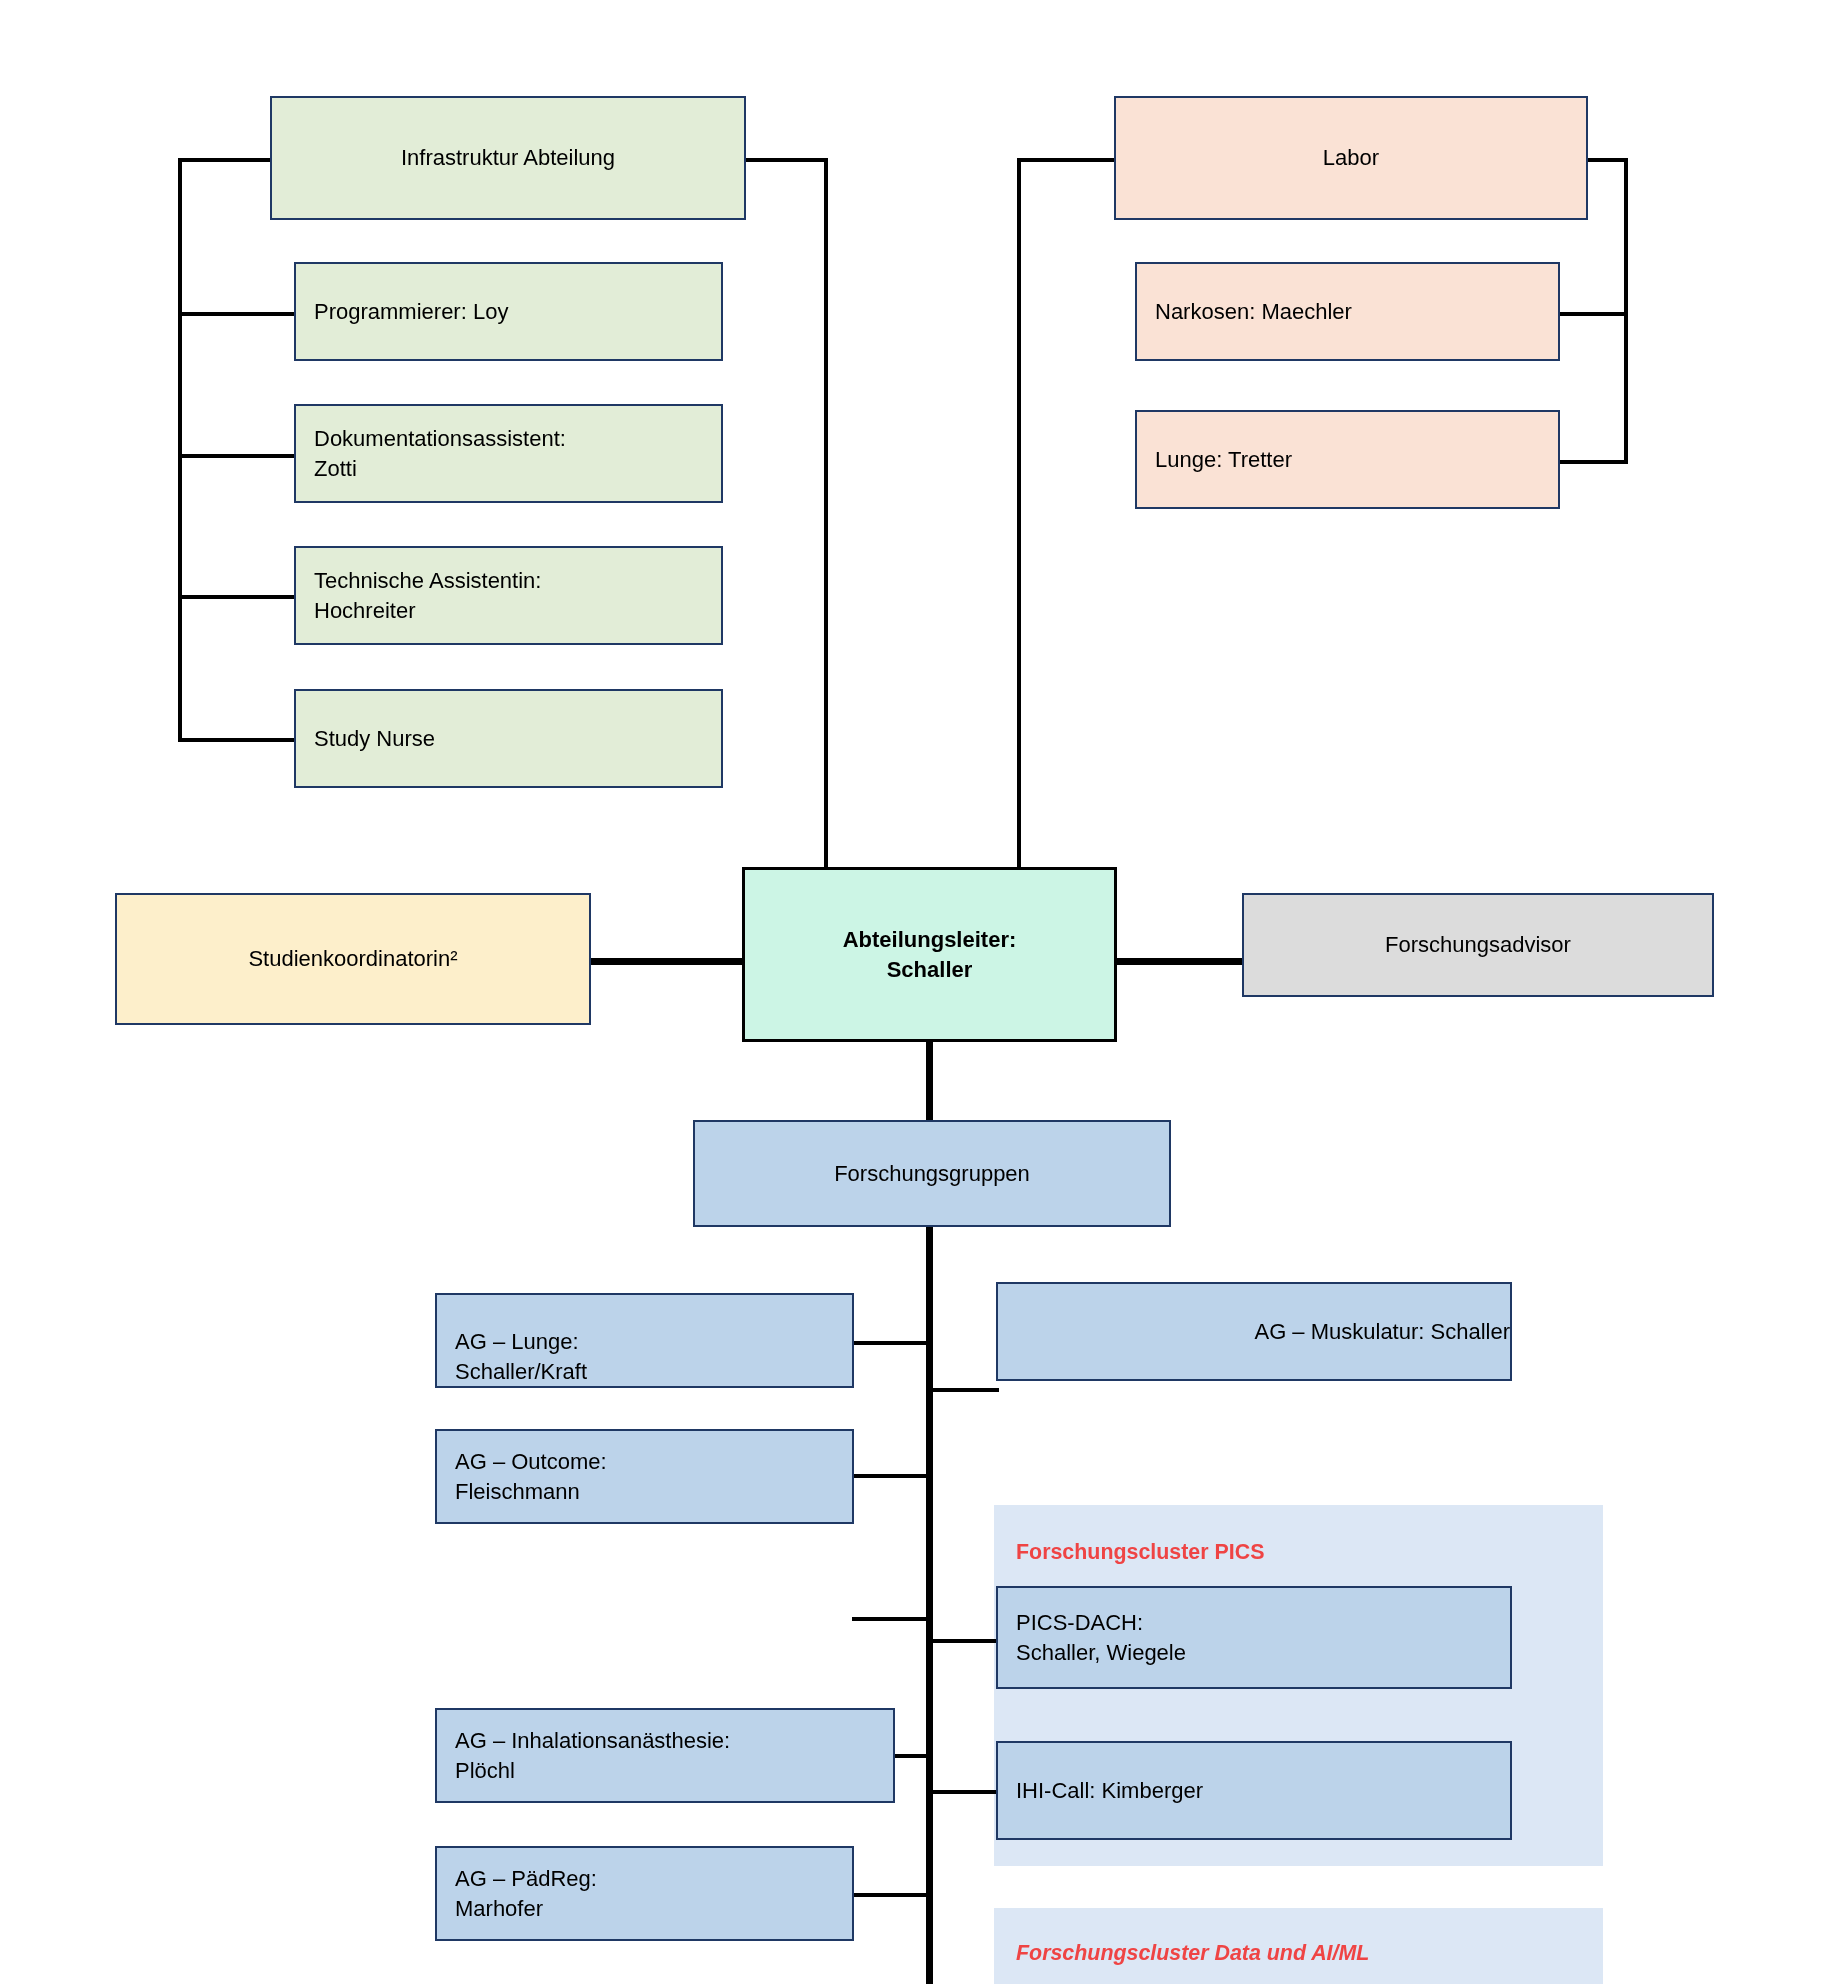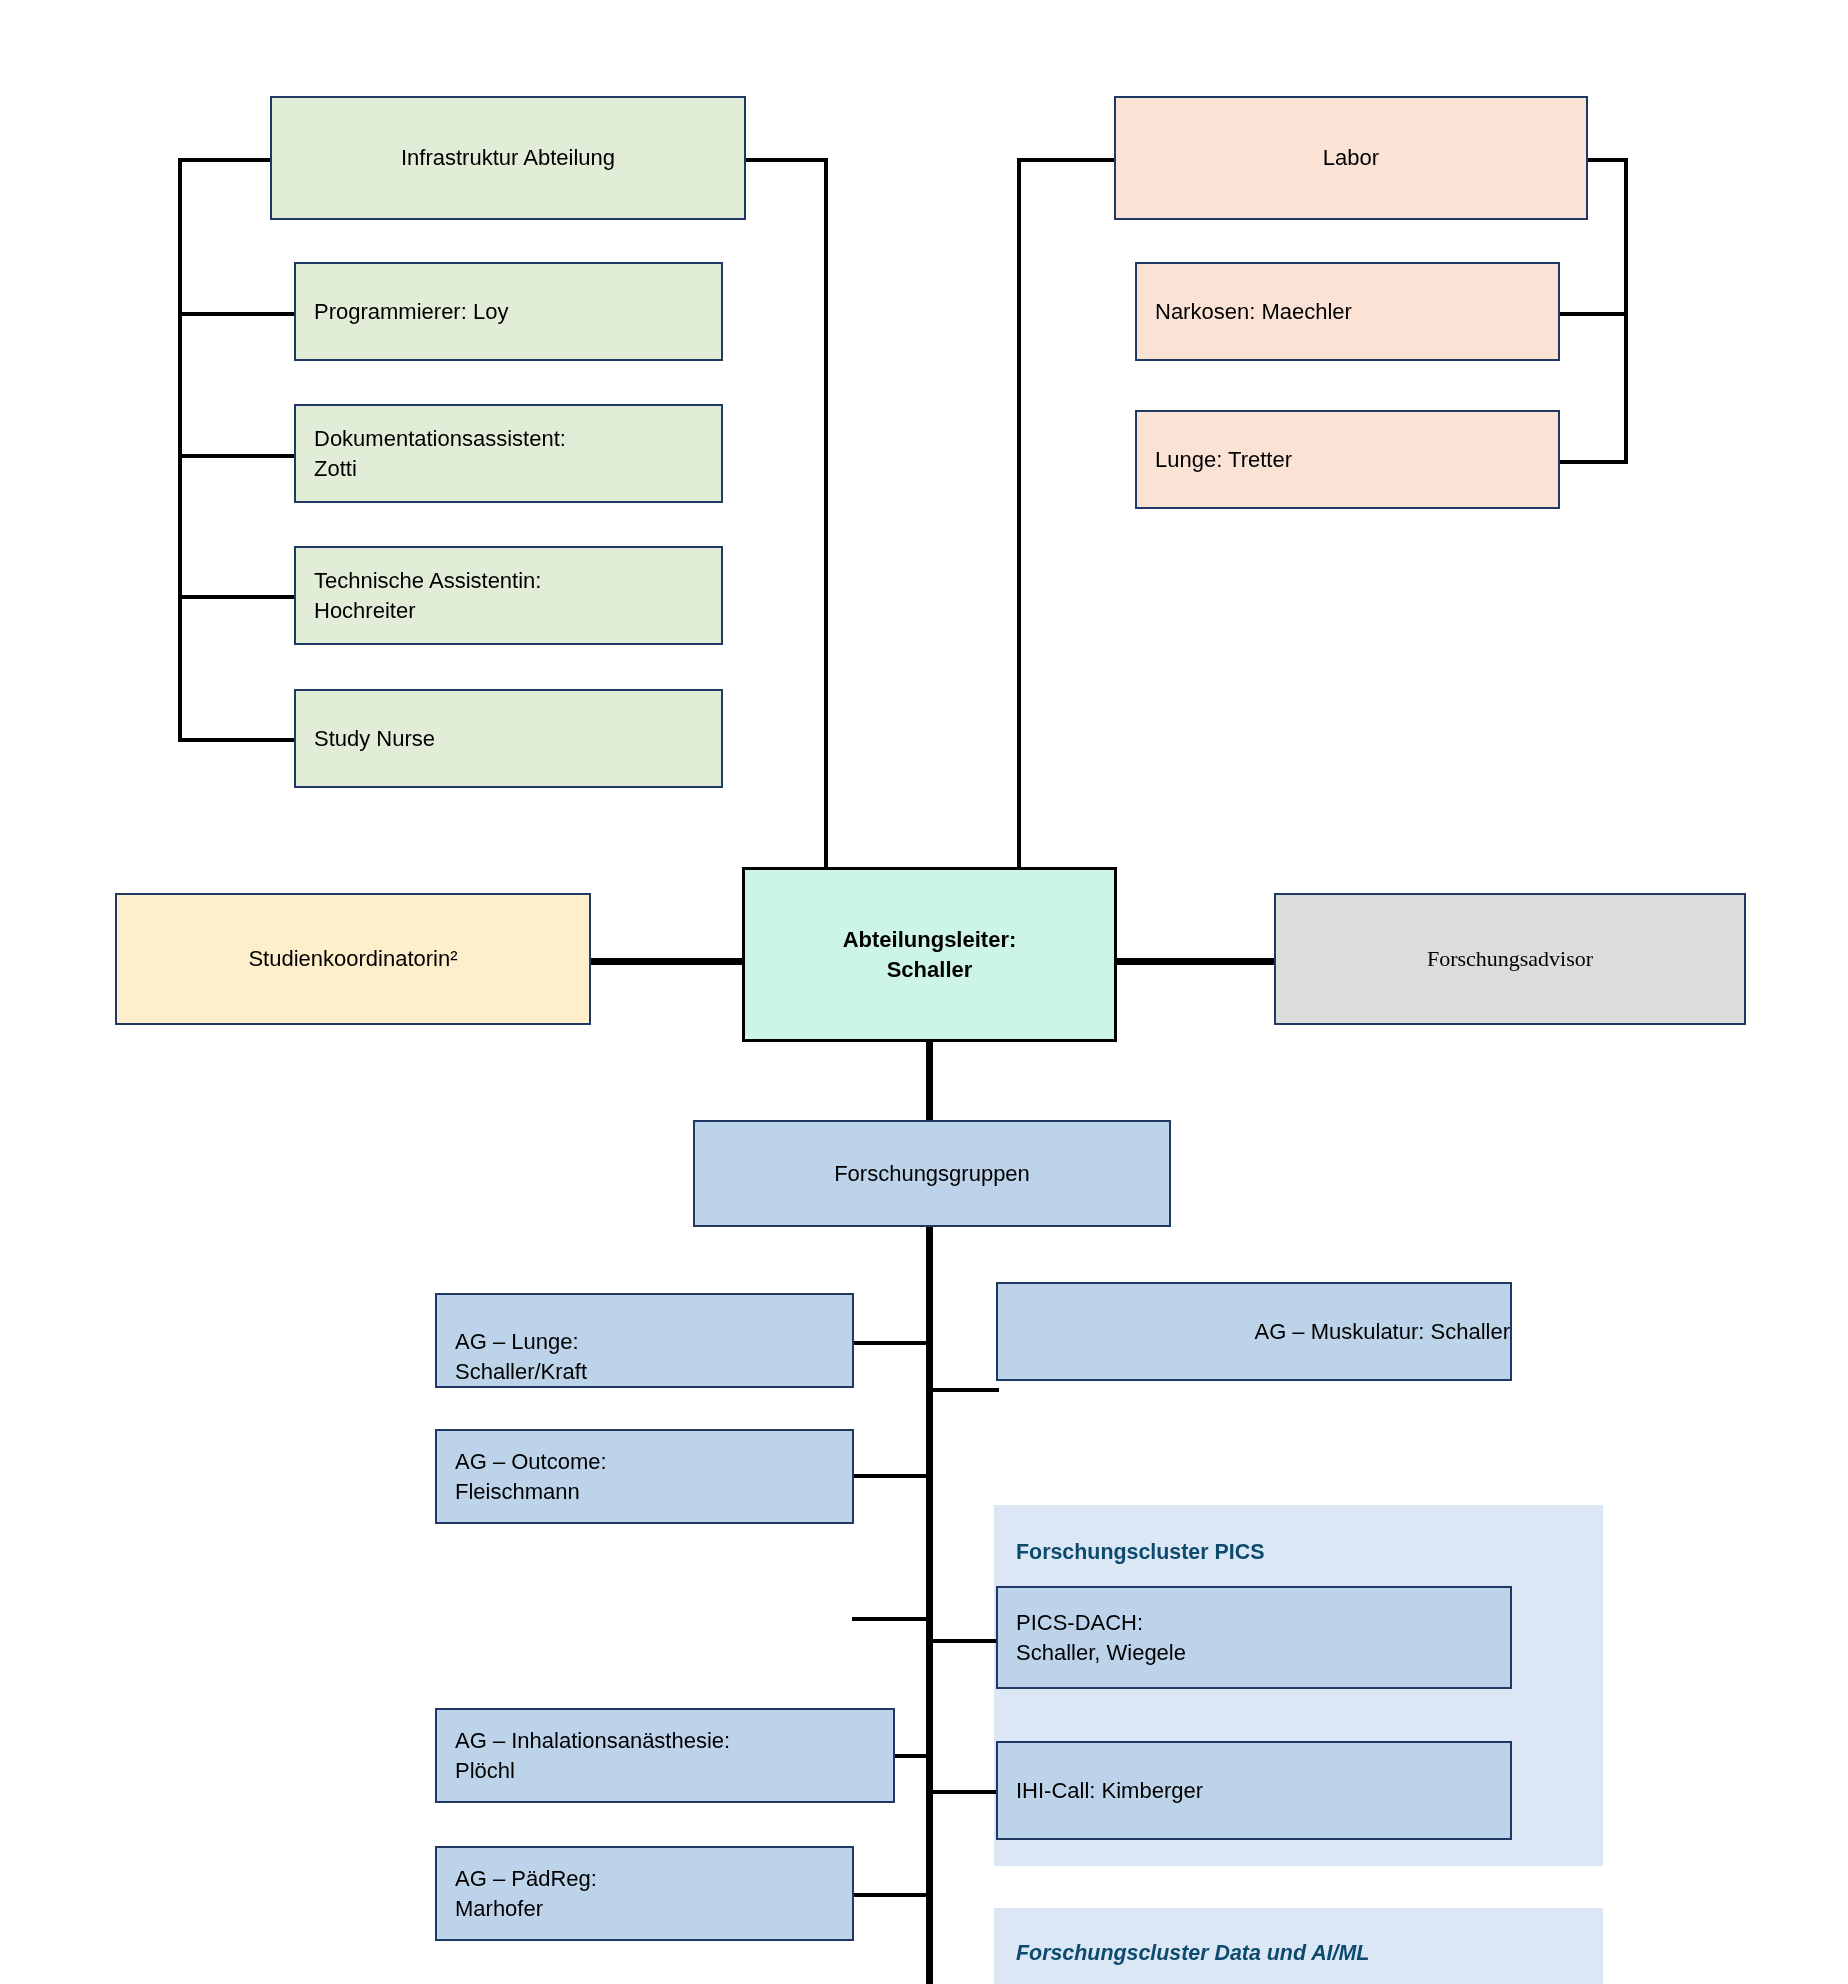--- a/index.html
+++ b/index.html
@@ -43,21 +43,21 @@
   
   .cluster{
     position:absolute;
     background:#DCE7F5;
     z-index:2;
   }
   .cluster-title{
     position:absolute;
     font-size:21.4px;
     font-weight:bold;
-    color:#0c4a6e;
+    color:#ef4444;
     z-index:5;
     white-space:nowrap;
   }
 
   
   .ln-h,.ln-v{position:absolute;background:#000000;z-index:3;}
   .ln-h{height:4.4px;}
   .ln-v{width:4.4px;}
   .thick-v{width:6.7px;}
   .thick-h{height:6.7px;}
@@ -141,21 +141,21 @@
 
   <div class="node cream ctr" style="left:115px;top:893px;width:476px;height:132px;">
     <span class="ln">Studienkoordinatorin²</span>
   </div>
 
   <div class="node mint ctr" style="left:742px;top:867px;width:375px;height:175px;">
     <span class="ln">Abteilungsleiter:</span>
     <span class="ln">Schaller</span>
   </div>
 
-  <div class="node grey ctr" style="left:1274px;top:893px;width:472px;height:132px;font-family:Liberation Serif, serif;">
+  <div class="node grey ctr" style="left:1242px;top:893px;width:472px;height:104px;">
     <span class="ln">Forschungsadvisor</span>
   </div>
 
   <div class="node blue ctr" style="left:693px;top:1120px;width:478px;height:107px;">
     <span class="ln">Forschungsgruppen</span>
   </div>
 
   <div class="node blue pad-l" style="left:435px;top:1293px;width:419px;height:95px;justify-content:flex-end;">
     <span class="ln">AG – Lunge:
 Schaller/Kraft</span>

